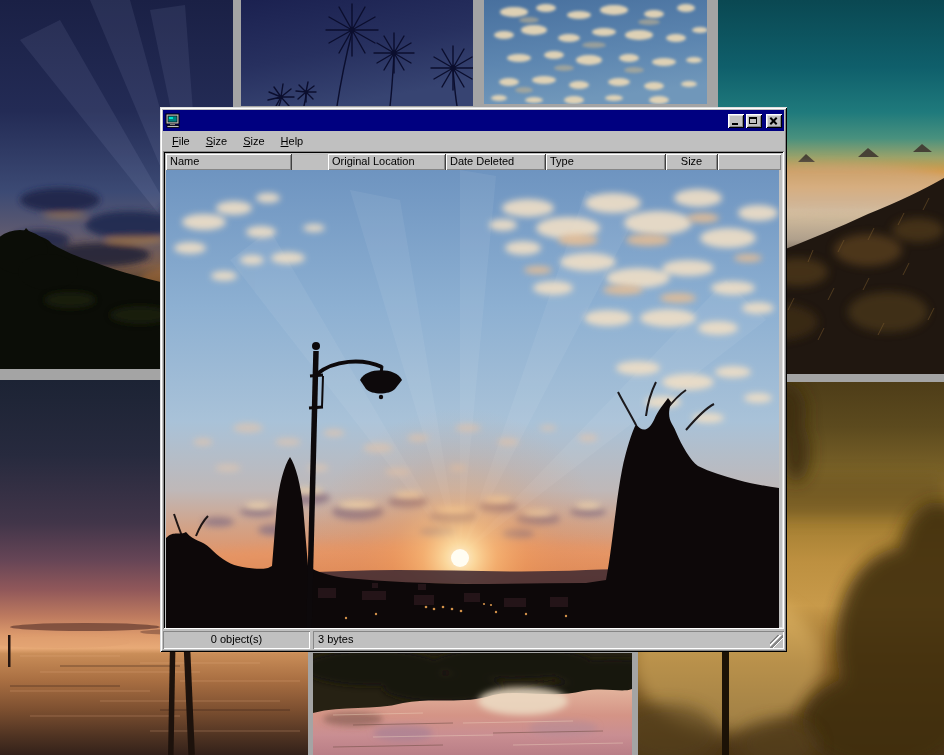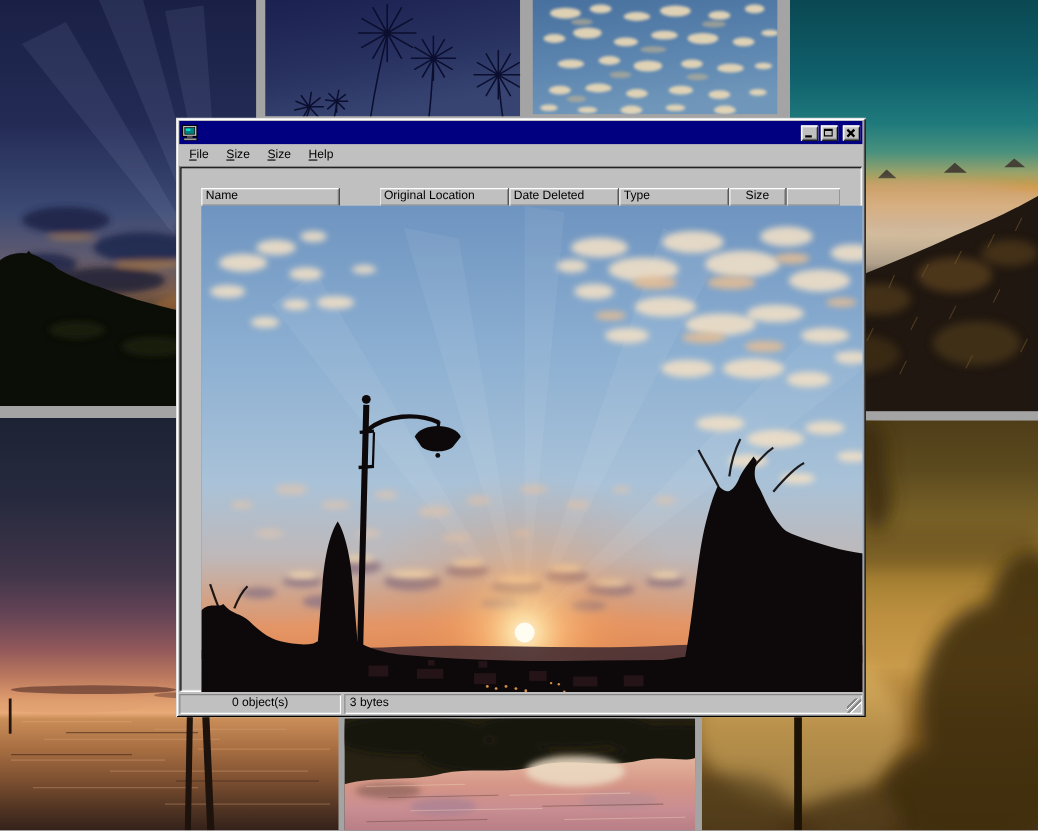--- a/index.html
+++ b/index.html
@@ -40,27 +40,27 @@
   .g-x1{transform:rotate(45deg);} .g-x2{transform:rotate(-45deg);}
 
   .menubar{height:20px;display:flex;align-items:center;padding-left:1px;}
   .menu-item{display:inline-block;padding:3px 8px 3px 8px;font-size:11px;color:#000;}
   .menu-item::first-letter{text-decoration:underline;}
 
   .content-frame{
     height:478px;background:#c0c0c0;
     box-shadow: inset 1px 1px 0 #868686, inset -1px -1px 0 #fff,
                 inset 2px 2px 0 #000, inset -2px -2px 0 #dfdfdf;
-    padding:20px;box-sizing:border-box;overflow:hidden;
+    padding:3px;box-sizing:border-box;overflow:hidden;
   }
   .header-row{display:flex;height:16px;background:#c0c0c0;}
   .hcell{box-sizing:border-box;font-size:11px;color:#000;padding:1px 4px 0 4px;white-space:nowrap;overflow:hidden;
     box-shadow: inset 1px 1px 0 #fff, inset -1px -1px 0 #868686;
     border-right:1px solid #404040;}
-  .c0{width:126px;} .c1{width:118px;margin-left:36px;} .c2{width:100px;} .c3{width:100px;}
+  .c0{width:126px;} .c1{width:118px;margin-left:36px;} .c2{width:100px;} .c3{width:120px;}
   .c4{width:52px;text-align:center;} .c5{flex:1;border-right:none;}
   .list-viewport{position:relative;width:613px;height:458px;overflow:hidden;background:#7aa0cc;}
   .list-viewport svg{display:block;width:100%;height:100%;}
 
   .statusbar{margin-top:2px;height:18px;display:flex;}
   .spanel{box-sizing:border-box;font-size:11px;color:#000;padding:2px 5px 0 5px;white-space:nowrap;
     box-shadow: inset 1px 1px 0 #868686, inset -1px -1px 0 #fff;}
   .sp1{width:147px;margin-right:3px;text-align:center;}
   .sp2{flex:1;position:relative;}
   .grip{position:absolute;right:1px;bottom:1px;width:13px;height:13px;cursor:nwse-resize;

